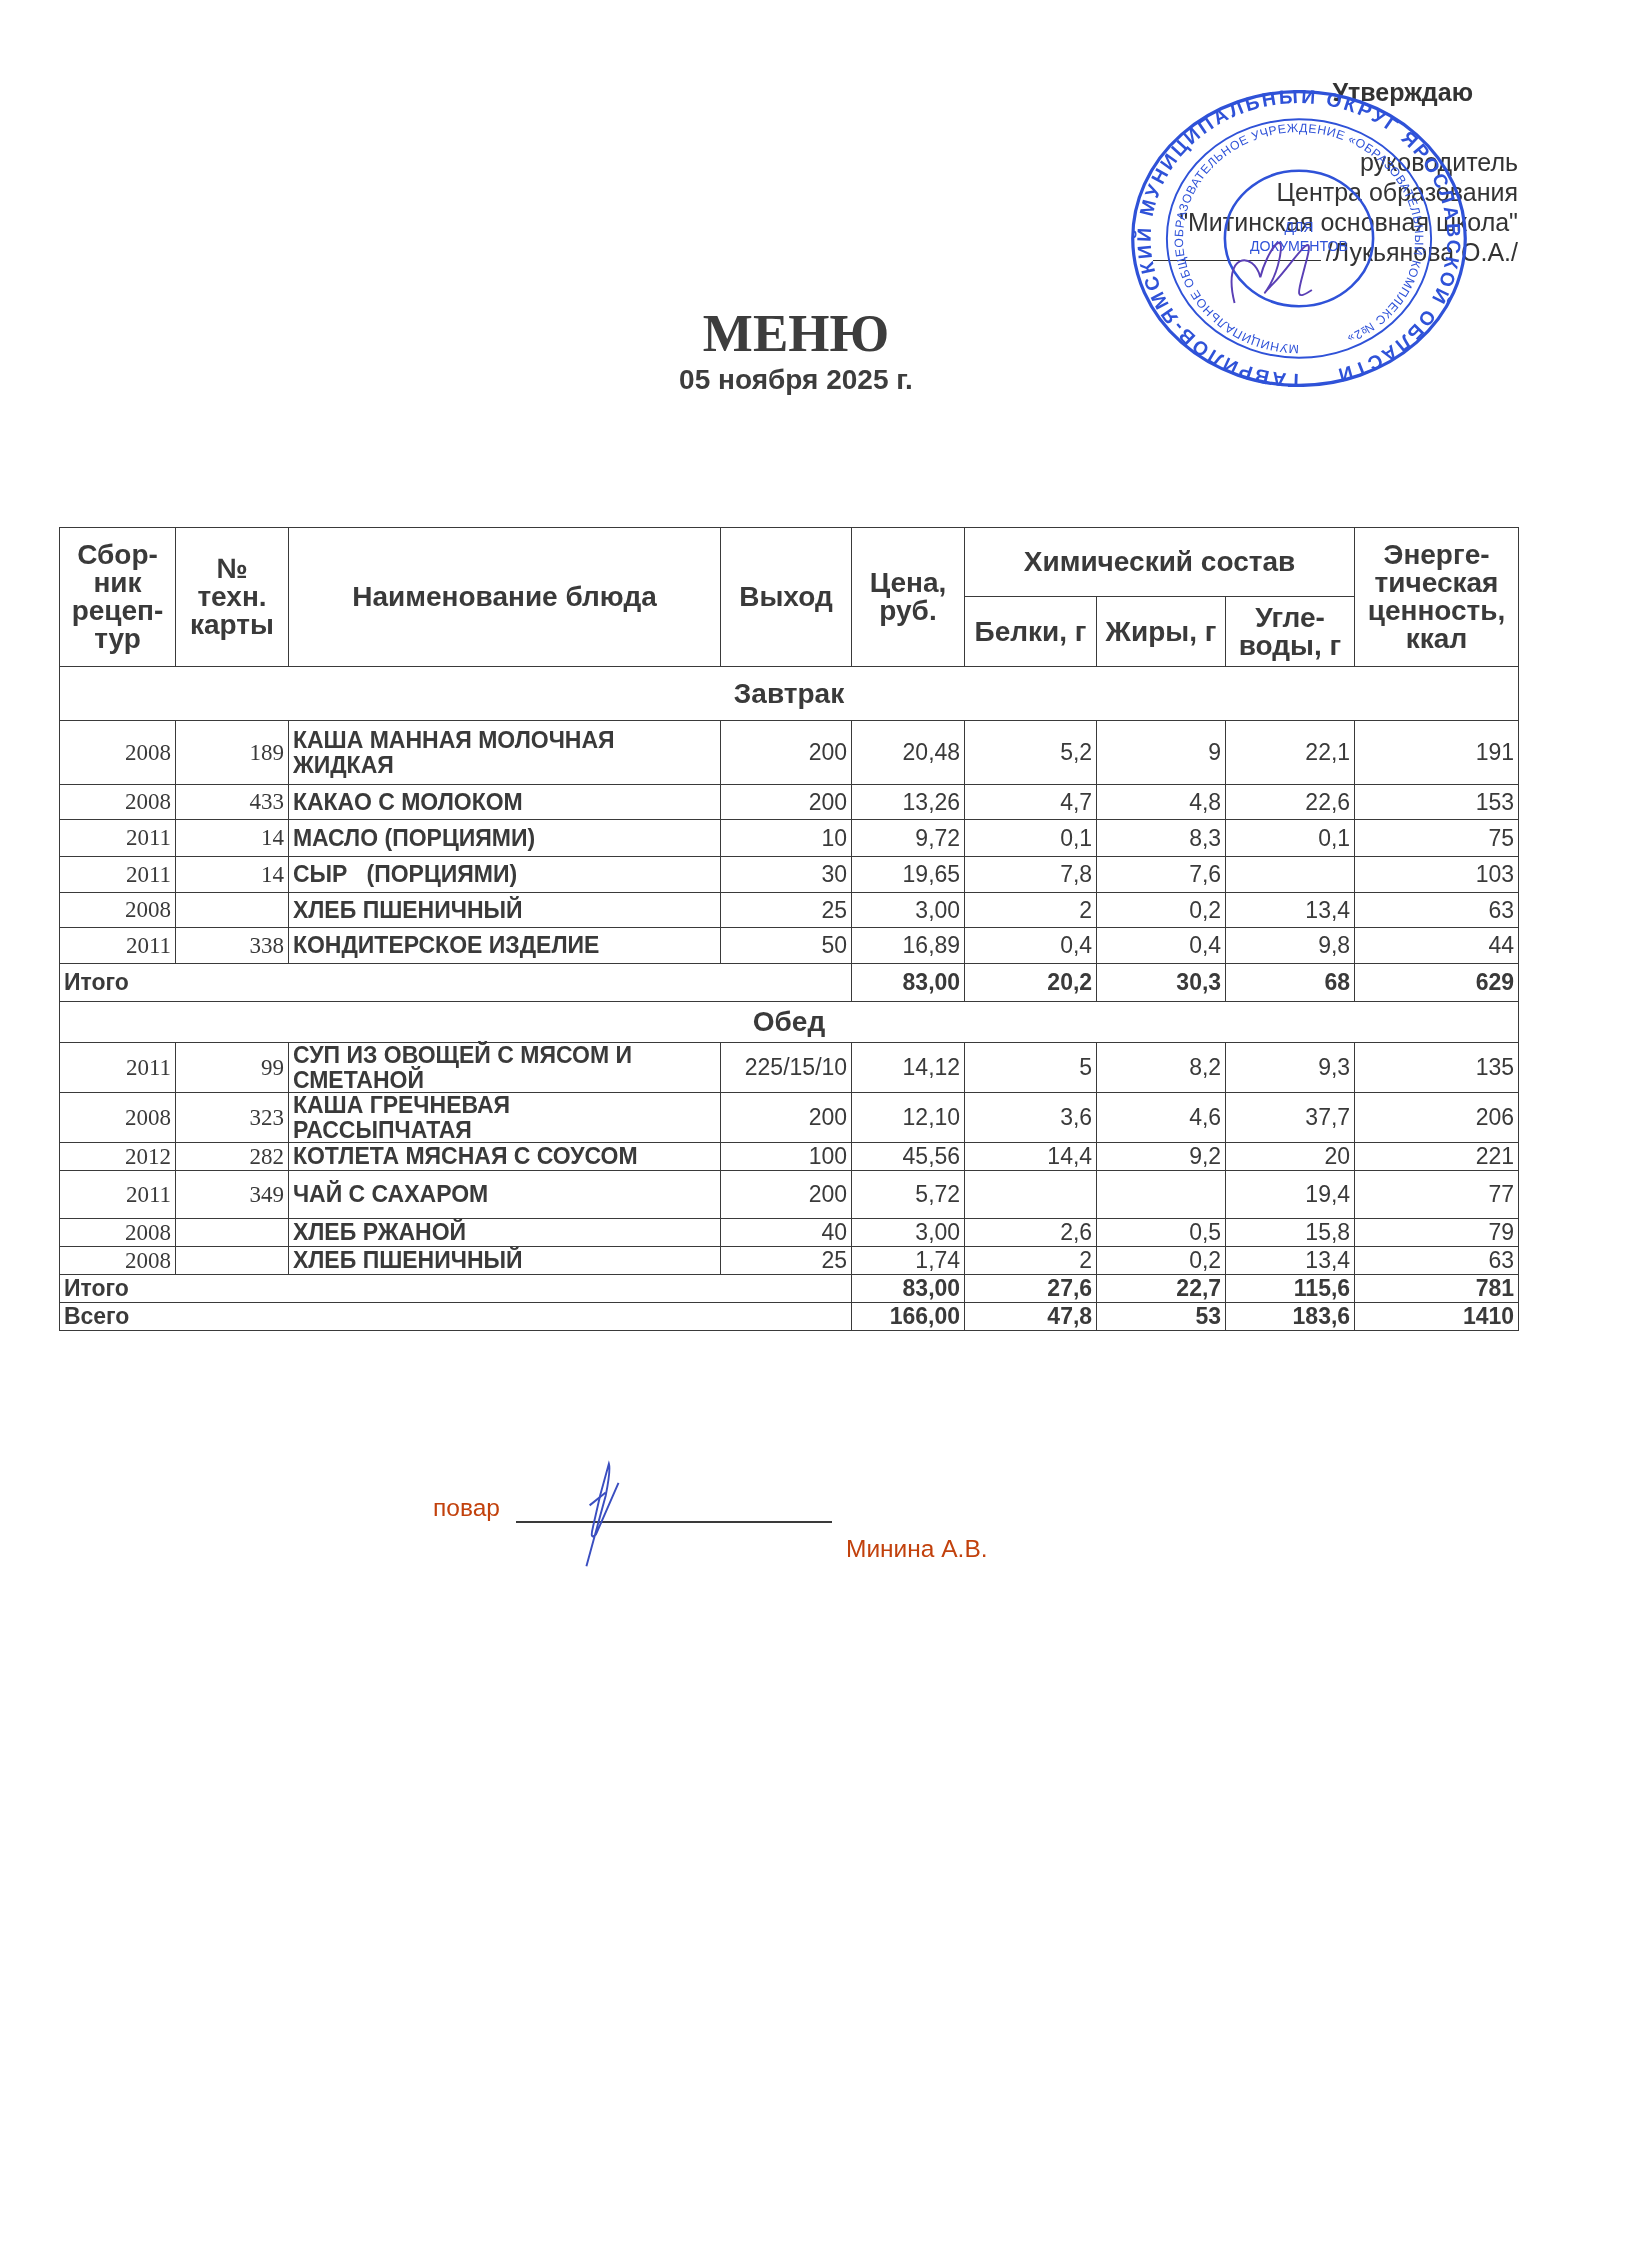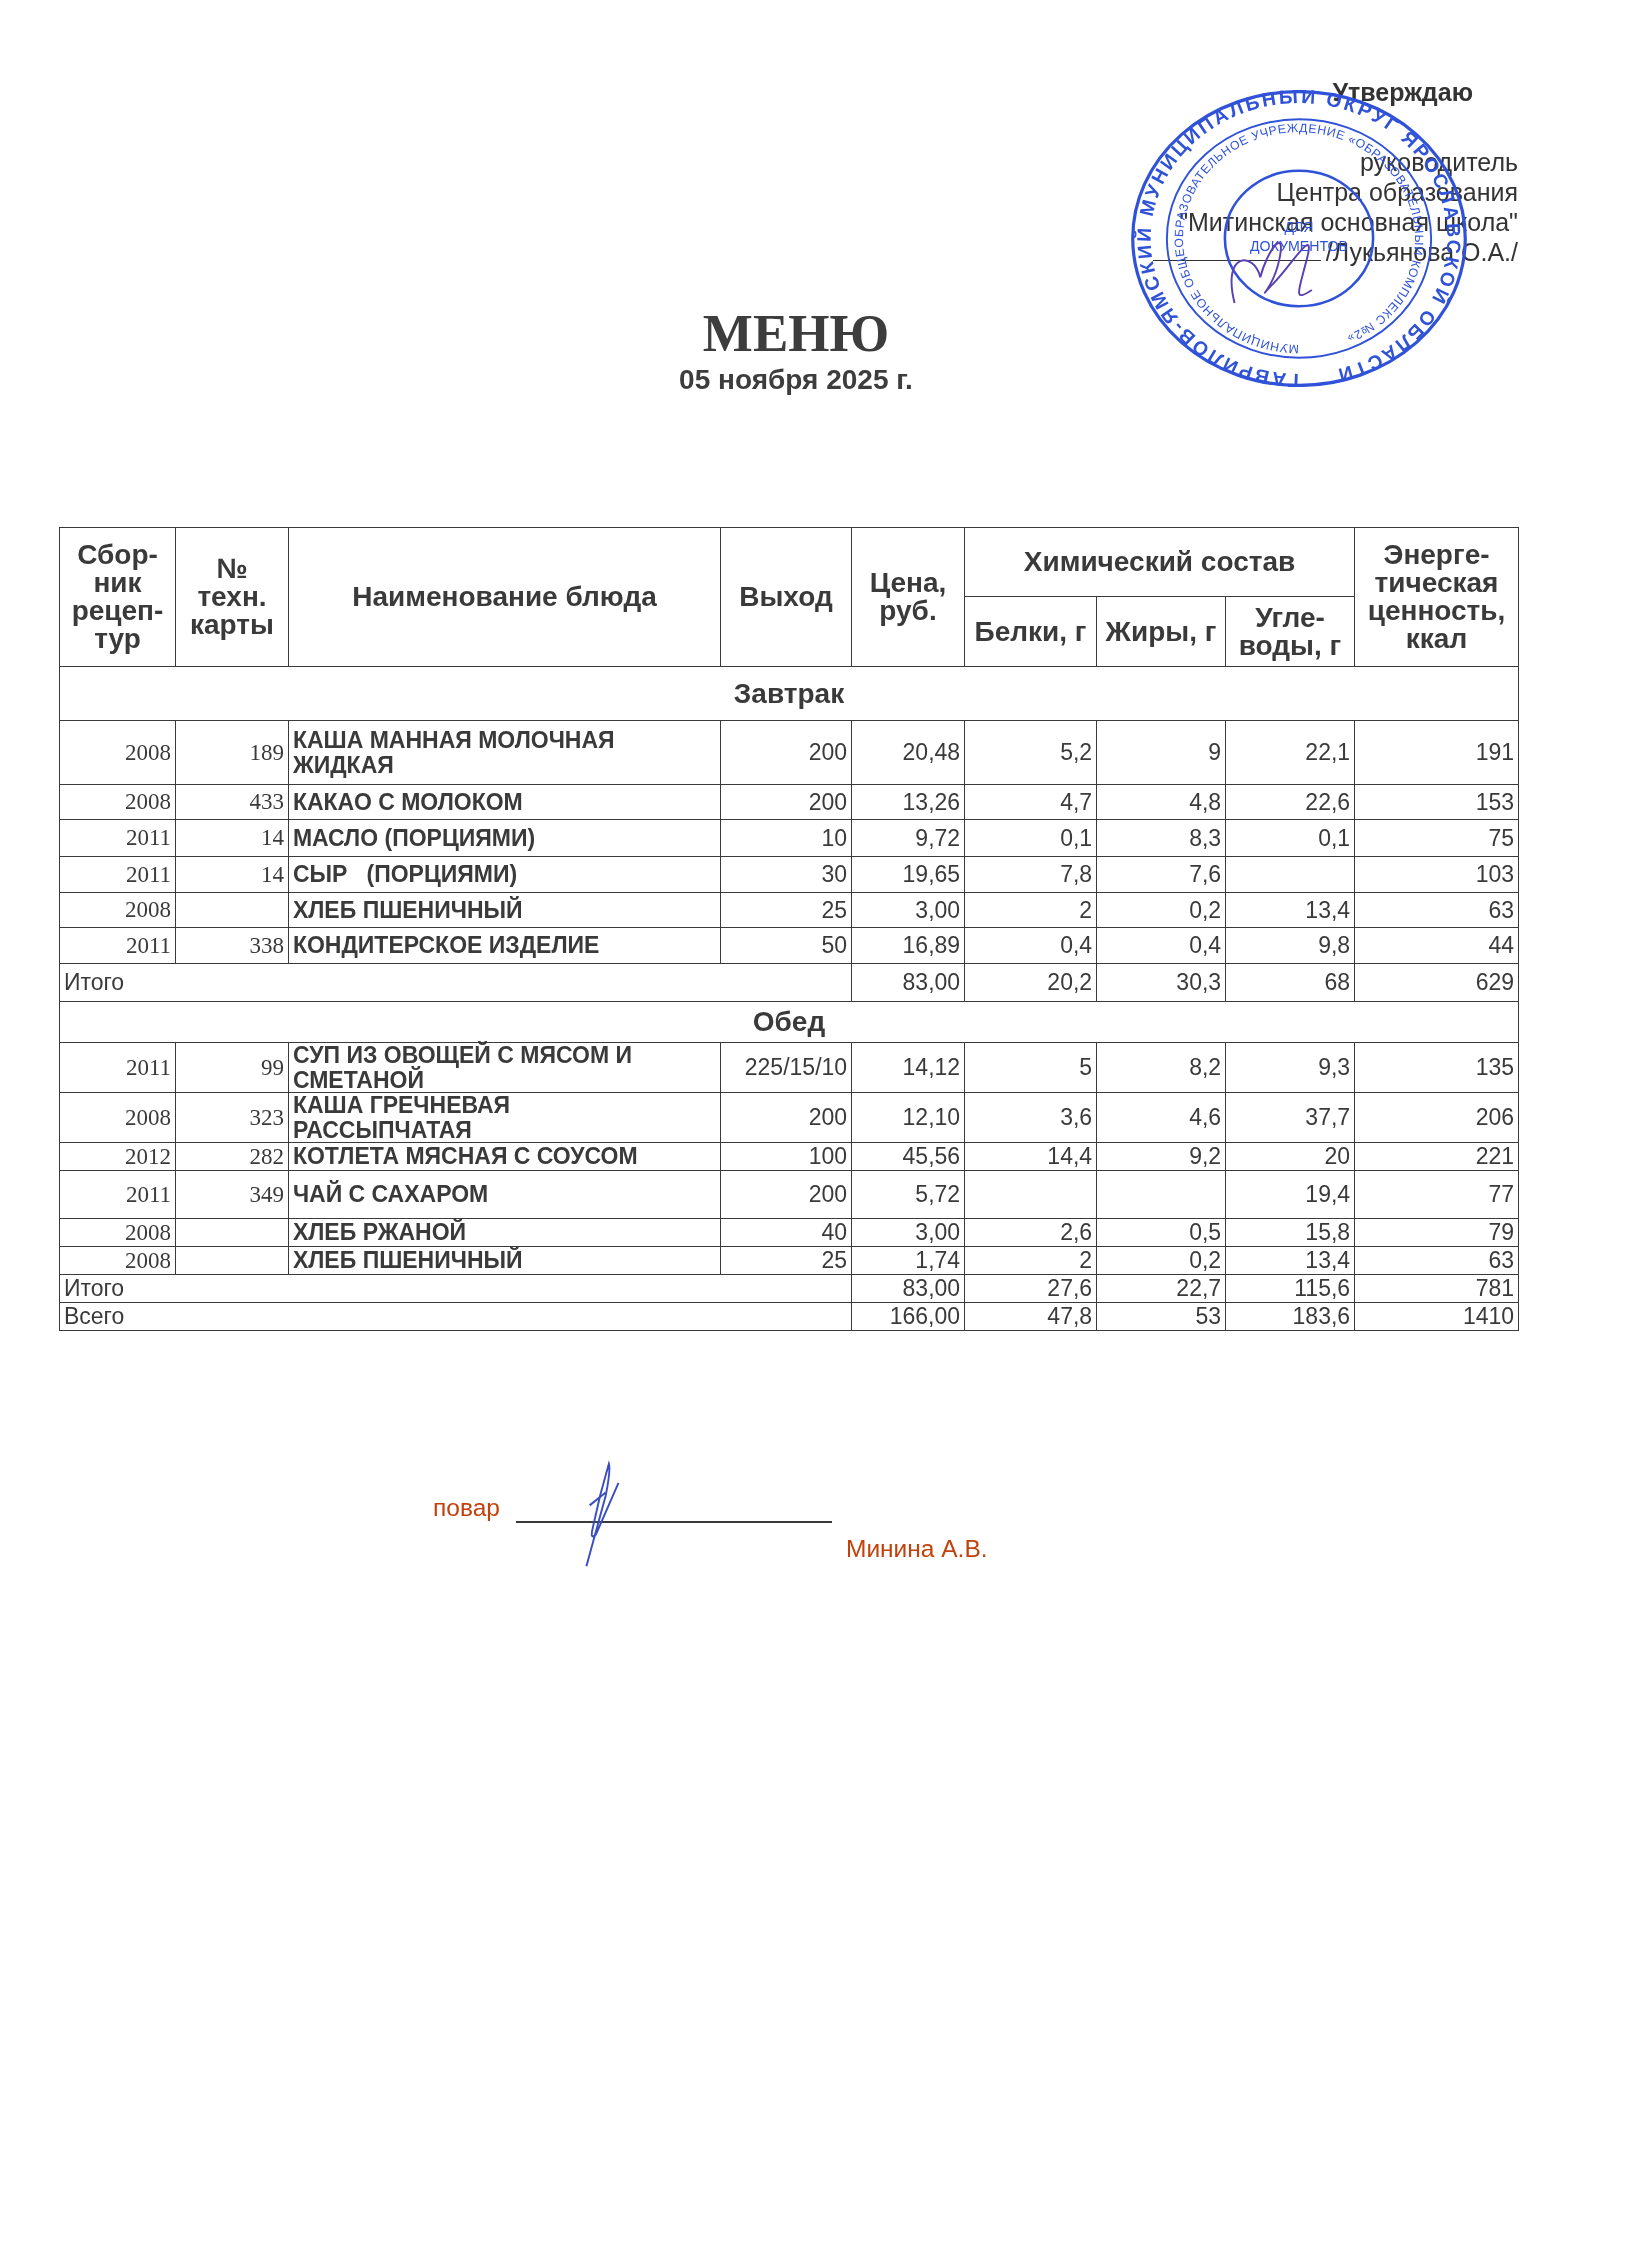--- a/index.html
+++ b/index.html
@@ -32,21 +32,21 @@
       border-collapse: collapse; table-layout: fixed; font-size: 23px; color: #3a3a3a;
     }
     table.menu td, table.menu th {
       border: 1.9px solid #3a3a3a; padding: 0 3.9px; vertical-align: middle;
     }
     table.menu th { font-weight: bold; text-align: center; font-size: 28px; line-height: 28px; }
     .c-num { text-align: right; font-family: Liberation Serif, serif; }
     .c-name { text-align: left; line-height: 24.5px; font-weight: bold; }
     .c-r { text-align: right; }
     .band td { text-align: center; font-weight: bold; font-size: 28px; }
-    .total td { font-weight: normal; }
+    .total td { font-weight: bold; }
     .total td.lbl { text-align: left; }
     .cook {
       position: absolute; top: 1494px; left: 433px; font-size: 24.5px; color: #c2410c;
     }
     .cook .line {
       position: absolute; left: 83px; top: 27px; width: 169px; height: 0;
       border-bottom: 2.6px solid #3a3a3a;
     }
     .cook .name { position: absolute; left: 258px; top: 0; white-space: nowrap; margin-top: 41px; }
     .cook-sign { position: absolute; left: 554px; top: 1457px; width: 77px; height: 116px; }

